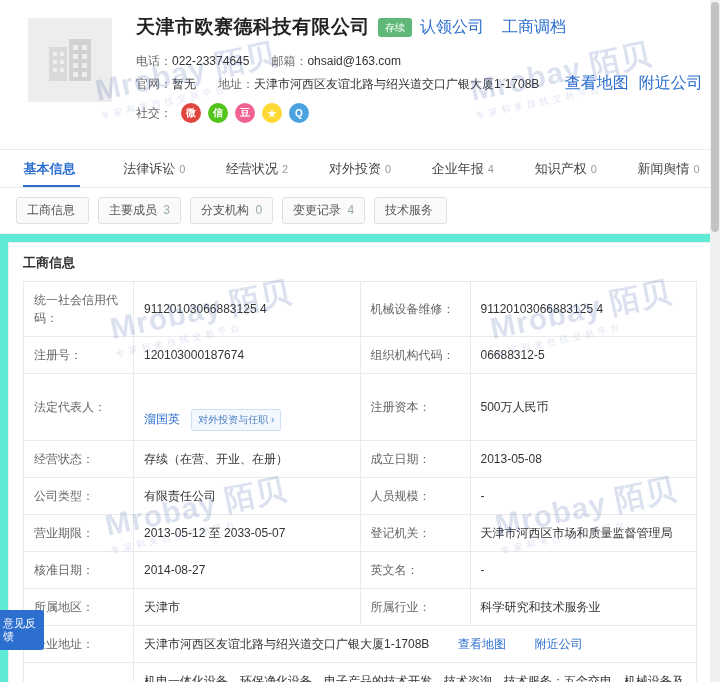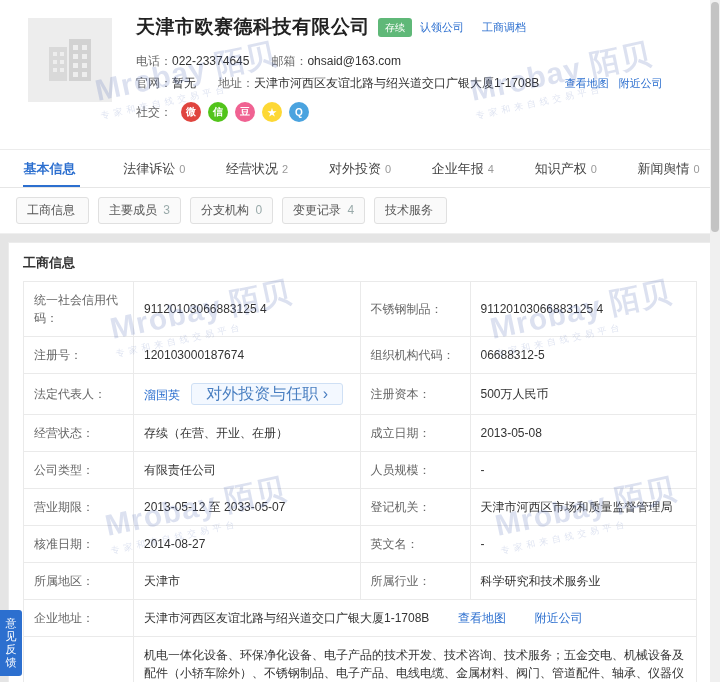--- a/index.html
+++ b/index.html
@@ -9,21 +9,21 @@
     background: #ffffff;
     font-family: "Liberation Sans", sans-serif;
     font-size: 12px;
     color: #333;
     overflow: hidden;
   }
   .page {
     position: relative;
     width: 720px;
     height: 682px;
-    background: #e5e5e5;
+    background: #5eead4;
     overflow: hidden;
   }
 
   
   .wm {
     position: absolute;
     color: rgba(60,90,170,0.18);
     font-weight: bold;
     font-size: 30px;
     transform: rotate(-12deg);
@@ -71,21 +71,21 @@
   .badge-status {
     background: #5fb878;
     color: #fff;
     font-size: 10px;
     border-radius: 3px;
     padding: 2px 7px;
     line-height: 15px;
   }
   .hdr-link {
     color: #2c6fcf;
-    font-size: 11px;
+    font-size: 16px;
     cursor: pointer;
   }
   .hdr-link + .hdr-link { margin-left: 10px; }
   .info-line {
     font-size: 12px;
     color: #555;
     line-height: 22px;
   }
   .info-line .lbl { color: #666; }
   .info-line .val { color: #333; }
@@ -201,40 +201,40 @@
     background: rgba(250,250,250,0.6);
   }
   td.v { color: #333; }
   .inline-link { color: #2c6fcf; cursor: pointer; }
   .pill {
     display: inline-block;
     border: 1px solid #cfe0f5;
     background: #f3f8ff;
     color: #4a7fc1;
     border-radius: 3px;
-    font-size: 16px;
-    padding: 1px 14px;
+    font-size: 10px;
+    padding: 1px 6px;
     margin-left: 8px;
     cursor: pointer;
+    margin-top: 26px;
   }
   .scope-cell {
     font-size: 12px;
     line-height: 19px;
     color: #333;
   }
 
   
   .left-fab {
     position: absolute;
     left: 0; top: 610px;
-    width: 22px;
+    width: 44px;
     background: #2c6fcf;
     color: #fff;
     font-size: 11px;
-    text-align: center;
     padding: 7px 3px;
     line-height: 13px;
     border-radius: 0 3px 3px 0;
     cursor: pointer;
   }
 
   
   .scrollbar {
     position: absolute;
     right: 0; top: 0;
@@ -369,21 +369,21 @@
   </div>
 
   <div class="panel">
     <div class="panel-title">工商信息</div>
 
     <table class="biz">
       <tbody>
           <tr>
         <td class="k">统一社会信用代码：</td>
         <td class="v">91120103066883125 4</td>
-        <td class="k">不锈钢制品：</td>
+        <td class="k">机械设备维修：</td>
         <td class="v">91120103066883125 4</td>
       </tr>
       <tr>
         <td class="k">注册号：</td>
         <td class="v">120103000187674</td>
         <td class="k">组织机构代码：</td>
         <td class="v">06688312-5</td>
       </tr>
       <tr>
         <td class="k">法定代表人：</td>

